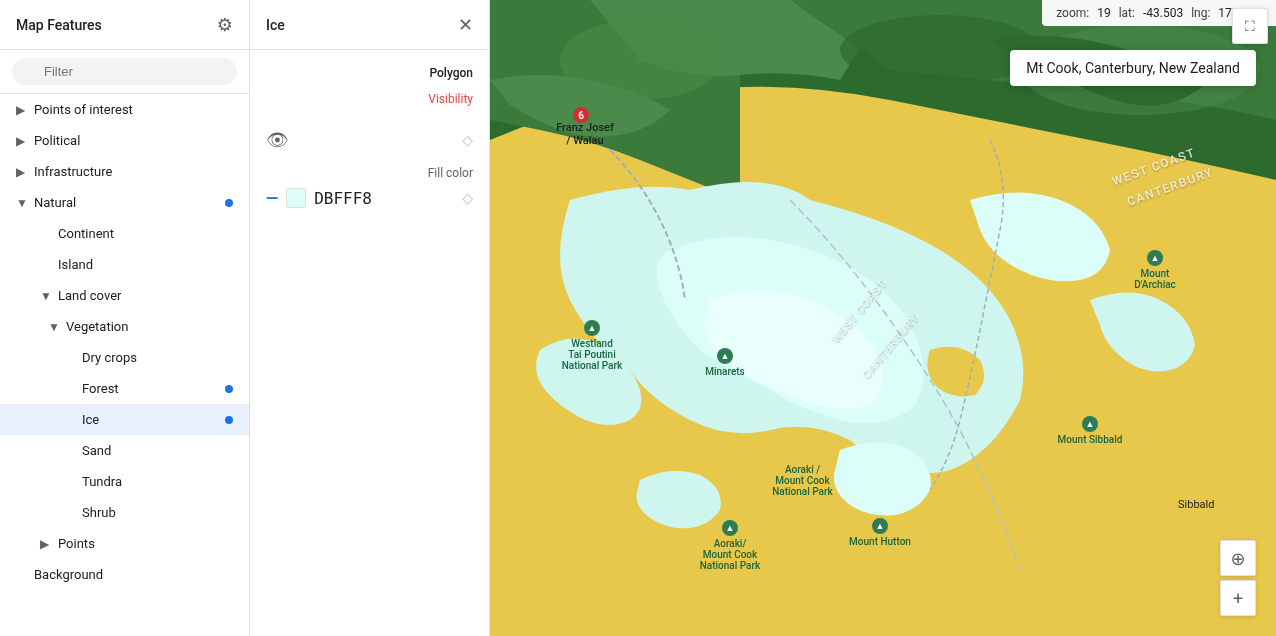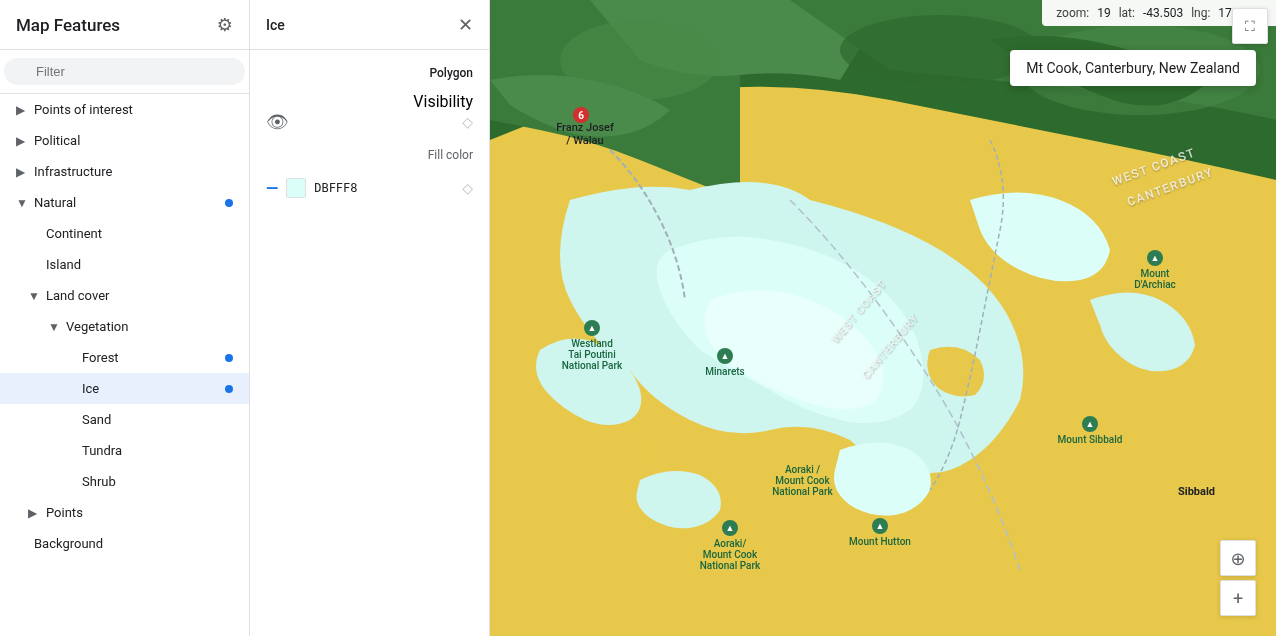--- a/index.html
+++ b/index.html
@@ -17,31 +17,31 @@
       overflow: hidden;
     }
     .sidebar-header {
       display: flex;
       align-items: center;
       justify-content: space-between;
       padding: 14px 16px;
       border-bottom: 1px solid #e0e0e0;
     }
     .sidebar-header-title {
-      font-size: 17px;
+      font-size: 14px;
       font-weight: 500;
       color: #202124;
     }
     .gear-icon {
       color: #5f6368;
       cursor: pointer;
       font-size: 18px;
     }
     .filter-bar {
-      padding: 8px 4px;
+      padding: 8px 12px;
       border-bottom: 1px solid #e0e0e0;
     }
     .filter-input {
       width: 100%;
       background: #f1f3f4;
       border: none;
       border-radius: 20px;
       padding: 6px 12px 6px 32px;
       font-size: 13px;
       color: #5f6368;
@@ -81,21 +81,21 @@
       width: 12px;
       display: inline-block;
     }
     .sidebar-item .dot {
       width: 8px;
       height: 8px;
       border-radius: 50%;
       background: #1a73e8;
       margin-left: auto;
     }
-    .indent-1 { padding-left: 28px; }
+    .indent-1 { padding-left: 40px; }
     .indent-2 { padding-left: 48px; }
     .indent-3 { padding-left: 64px; }
 
     
     .detail-panel {
       width: 240px;
       min-width: 240px;
       background: #fff;
       border-right: 1px solid #e0e0e0;
       height: 636px;
@@ -123,63 +123,63 @@
       padding: 16px;
       text-align: right;
     }
     .section-label {
       font-size: 12px;
       font-weight: 500;
       color: #202124;
       margin-bottom: 12px;
     }
     .visibility-label {
-      font-size: 16px;
-      color: #000000;
-      margin-bottom: 0;
+      font-size: 12px;
+      color: #ef4444;
+      margin-bottom: 23px;
     }
     .visibility-row {
       display: flex;
       align-items: center;
       justify-content: space-between;
       margin-bottom: 16px;
     }
     .eye-icon {
       font-size: 18px;
       color: #5f6368;
     }
     .diamond-icon {
       font-size: 14px;
       color: #bdbdbd;
     }
     .fill-label {
       font-size: 12px;
       color: #5f6368;
-      margin-bottom: 16px;
+      margin-bottom: 8px;
     }
     .fill-row {
       display: flex;
       align-items: center;
       justify-content: space-between;
       margin-bottom: 8px;
     }
     .fill-row-inner {
       display: flex;
       align-items: center;
       gap: 8px;
     }
     .color-swatch {
       width: 20px;
       height: 20px;
       border-radius: 2px;
       background: #DBFFF8;
       border: 1px solid #e0e0e0;
     }
     .color-hex {
-      font-size: 12px;
+      font-size: 16px;
       color: #202124;
       font-family: monospace;
     }
     .minus-icon {
       font-size: 16px;
       color: #1a73e8;
       font-weight: bold;
     }
 
     
@@ -333,20 +333,24 @@
         <span style="width: 18px; display: inline-block;"></span>
         <span>Island</span>
       </div>
       <div class="sidebar-item indent-1">
         <span class="chevron">▼</span>
         <span>Land cover</span>
       </div>
       <div class="sidebar-item indent-2">
         <span class="chevron">▼</span>
         <span>Vegetation</span>
+      </div>
+      <div class="sidebar-item indent-3">
+        <span style="width: 18px; display: inline-block;"></span>
+        <span>Dry crops</span>
       </div>
       <div class="sidebar-item indent-3">
         <span style="width: 18px; display: inline-block;"></span>
         <span>Forest</span>
         <span class="dot"></span>
       </div>
       <div class="sidebar-item indent-3 active">
         <span style="width: 18px; display: inline-block;"></span>
         <span>Ice</span>
         <span class="dot"></span>
@@ -484,21 +488,21 @@
   <div style="position:absolute;left:350px;top:518px;width:80px;font-size:10px;color:#1a6640;font-weight:500;text-align:center;pointer-events:none;">
     <div style="width:16px;height:16px;background:#2e7d52;border-radius:50%;display:flex;align-items:center;justify-content:center;margin:0 auto 2px;color:white;font-size:9px;">▲</div>
     Mount Hutton
   </div>
 
   <div style="position:absolute;left:555px;top:416px;width:90px;font-size:10px;color:#1a6640;font-weight:500;text-align:center;pointer-events:none;">
     <div style="width:16px;height:16px;background:#2e7d52;border-radius:50%;display:flex;align-items:center;justify-content:center;margin:0 auto 2px;color:white;font-size:9px;">▲</div>
     Mount Sibbald
   </div>
 
-  <div style="position:absolute;left:688px;top:485px;font-size:11px;color:#202124;font-weight:700;pointer-events:none;">Sibbald</div>
+  <div style="position:absolute;left:688px;top:498px;font-size:11px;color:#202124;font-weight:400;pointer-events:none;">Sibbald</div>
 
   <div class="fullscreen-icon-btn">⛶</div>
 
   <div class="map-controls">
     <div class="map-btn">⊕</div>
     <div class="map-btn">+</div>
   </div>
 </div>
 
 </body></html>

